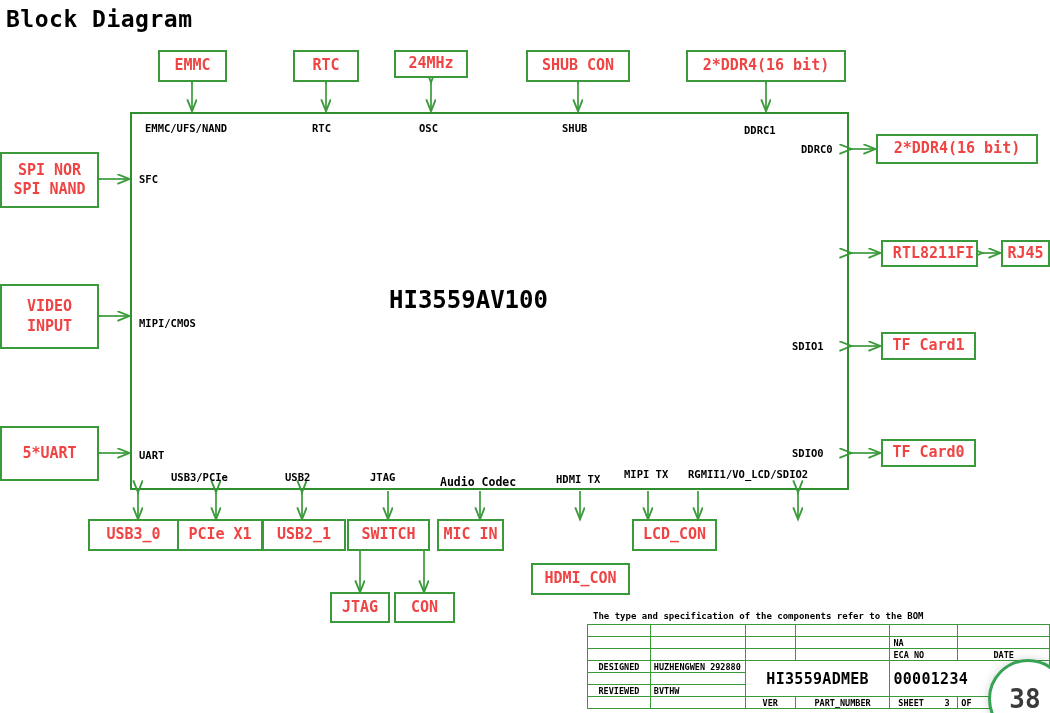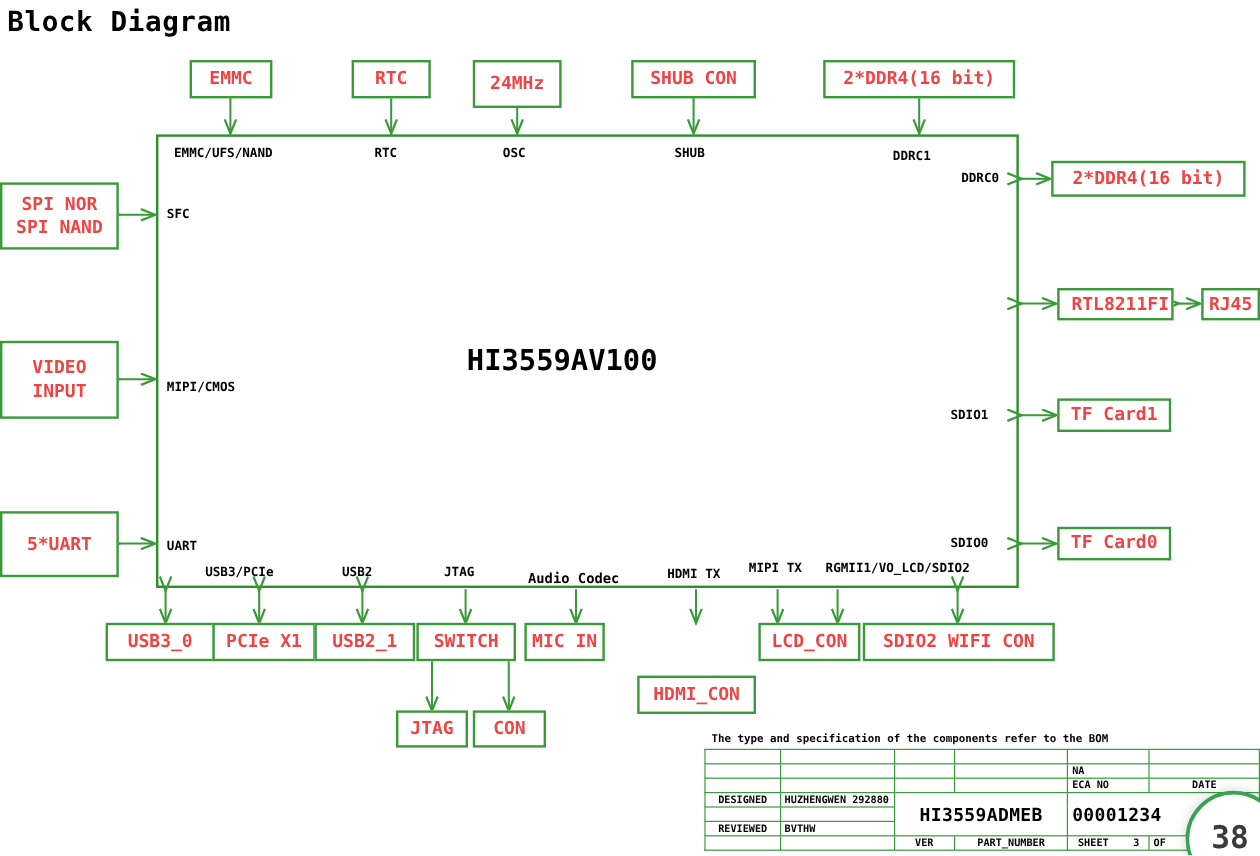--- a/index.html
+++ b/index.html
@@ -200,21 +200,21 @@
 
   <div class="soc" style="left:130px; top:112px; width:719px; height:378px;"></div>
   <div class="soc-label" style="left:389px; top:286px;">HI3559AV100</div>
 
   <div class="box" style="left:158px; top:50px; width:69px; height:32px;">
     <span>EMMC</span>
   </div>
   <div class="box" style="left:293px; top:50px; width:66px; height:32px;">
     <span>RTC</span>
   </div>
-  <div class="box" style="left:394px; top:50px; width:74px; height:40px;">
+  <div class="box" style="left:394px; top:50px; width:74px; height:28px;">
     <span>24MHz</span>
   </div>
   <div class="box" style="left:526px; top:50px; width:104px; height:32px;">
     <span>SHUB CON</span>
   </div>
   <div class="box" style="left:686px; top:50px; width:160px; height:32px;">
     <span>2*DDR4(16 bit)</span>
   </div>
 
   <div class="pin" style="left:145px; top:122px;">EMMC/UFS/NAND</div>
@@ -280,23 +280,20 @@
     <span>SWITCH</span>
   </div>
   <div class="box" style="left:437px; top:519px; width:67px; height:32px;">
     <span>MIC IN</span>
   </div>
   <div class="box" style="left:531px; top:519px; width:99px; height:32px;margin-top:44px;">
     <span>HDMI_CON</span>
   </div>
   <div class="box" style="left:632px; top:519px; width:85px; height:32px;">
     <span>LCD_CON</span>
-  </div>
-  <div class="box" style="left:719px; top:519px; width:160px; height:32px;">
-    <span>SDIO2 WIFI CON</span>
   </div>
 
   <div class="box" style="left:330px; top:592px; width:60px; height:31px;">
     <span>JTAG</span>
   </div>
   <div class="box" style="left:394px; top:592px; width:61px; height:31px;">
     <span>CON</span>
   </div>
 
   <div class="tb-note" style="left:593px; top:611px;">The type and specification of the components  refer to the BOM</div>

